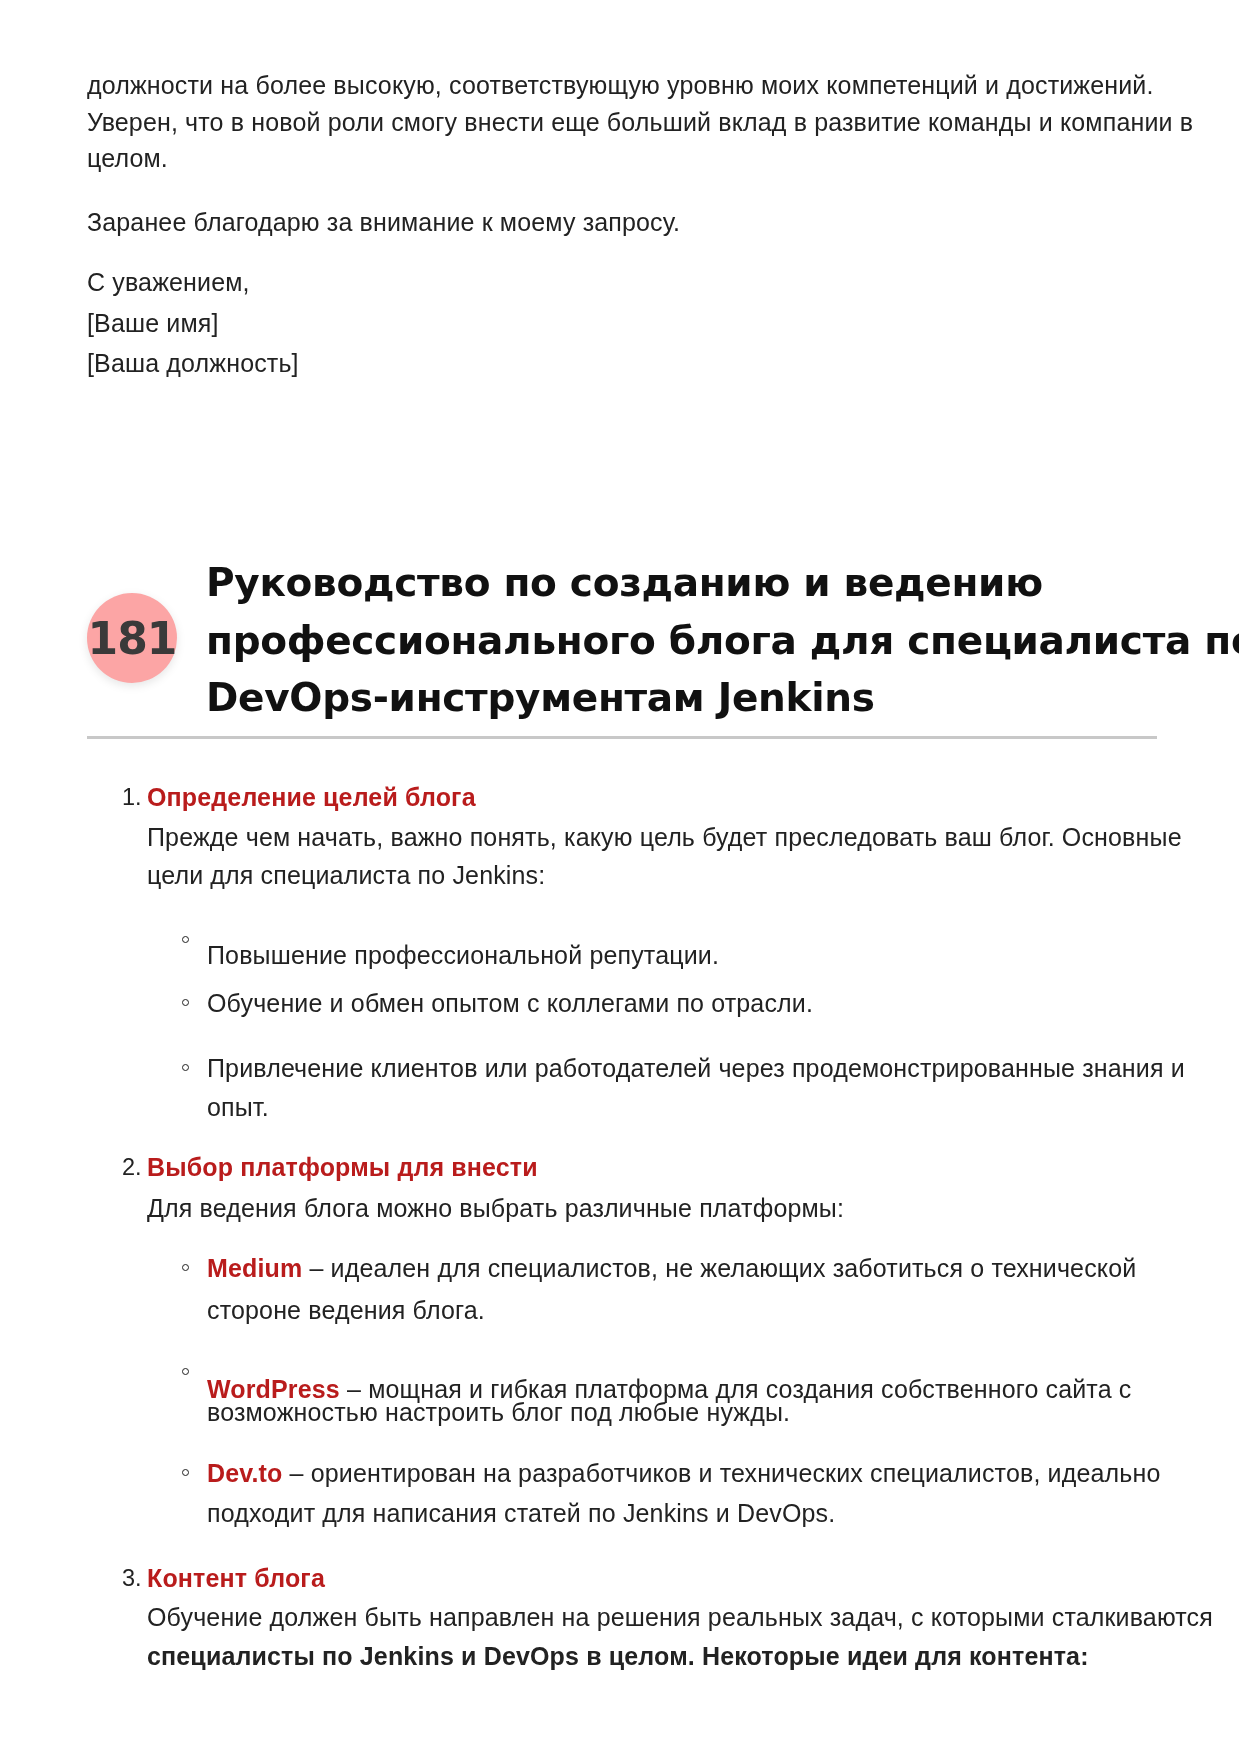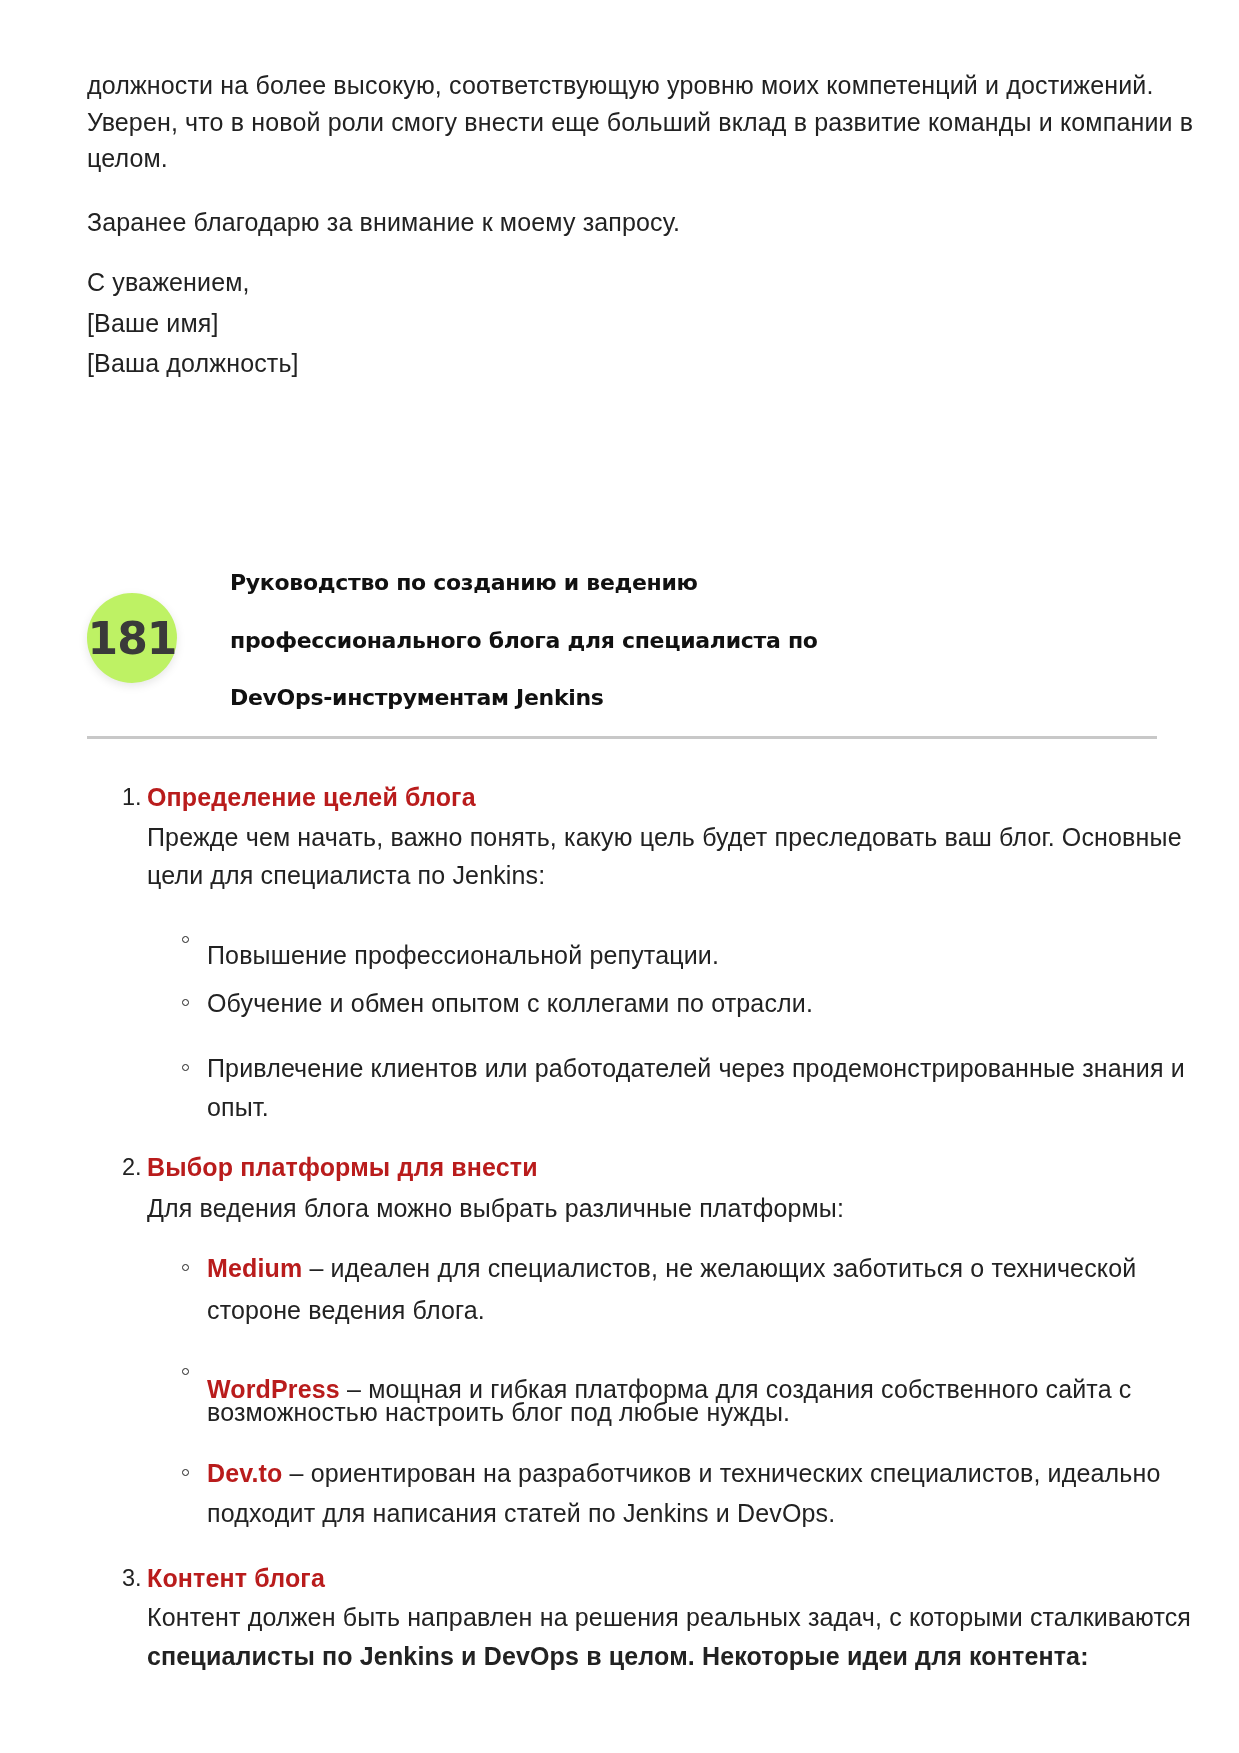--- a/index.html
+++ b/index.html
@@ -7,29 +7,29 @@
     width: 1239px; height: 1753px; position: relative; overflow: hidden;
     font-family: "Liberation Sans", sans-serif; color: #222222;
   }
   .line {
     position: absolute; white-space: nowrap; font-size: 25px;
     line-height: 30px; letter-spacing: 0.15px;
   }
   .line b { font-weight: bold; color: #b91c1c; }
   .badge {
     position: absolute; left: 87px; top: 593px; width: 90px; height: 90px;
-    border-radius: 50%; background: #bef264;
+    border-radius: 50%; background: #fca5a5;
     box-shadow: 0 3px 10px rgba(0,0,0,0.10);
     display: flex; align-items: center; justify-content: center;
     font-family: "DejaVu Sans", sans-serif; font-weight: bold; font-size: 44px;
     color: #3a3a3a; letter-spacing: -1px;
   }
   .h-line {
-    position: absolute; left: 230px; white-space: nowrap;
-    font-family: "DejaVu Sans", sans-serif; font-weight: bold; font-size: 22px;
+    position: absolute; left: 206px; white-space: nowrap;
+    font-family: "DejaVu Sans", sans-serif; font-weight: bold; font-size: 39px;
     line-height: 40px; color: #111111; letter-spacing: -0.3px;
   }
   .rule {
     position: absolute; left: 87px; top: 736px; width: 1070px; height: 3px;
     background: #c8c8c8;
   }
   .num { position: absolute; white-space: nowrap; font-size: 23.5px; line-height: 30px; color: #222; }
   .bullet {
     position: absolute; width: 7px; height: 7px; border: 1.6px solid #222;
     border-radius: 50%; box-sizing: border-box;
@@ -93,15 +93,15 @@
   <div>
     <span class="bullet" style="left:182px; top:1469px;"></span>
     <div class="line" style="left:207px; top:1458px;"><b>Dev.to</b><span> – ориентирован на разработчиков и технических специалистов, идеально</span></div>
     <div class="line" style="left:207px; top:1498px;">подходит для написания статей по Jenkins и DevOps.</div>
   </div>
 </div>
 
 <div>
   <div class="num" style="left:122px; top:1563px;">3.</div>
   <div class="line" style="left:147px; top:1563px;"><b>Контент блога</b></div>
-  <div class="line" style="left:147px; top:1602px;">Контент должен быть направлен на решения реальных задач, с которыми сталкиваются</div>
+  <div class="line" style="left:147px; top:1602px;">Обучение должен быть направлен на решения реальных задач, с которыми сталкиваются</div>
   <div class="line" style="left:147px; top:1641px;font-weight:bold;">специалисты по Jenkins и DevOps в целом. Некоторые идеи для контента:</div>
 </div>
 
 </body></html>

